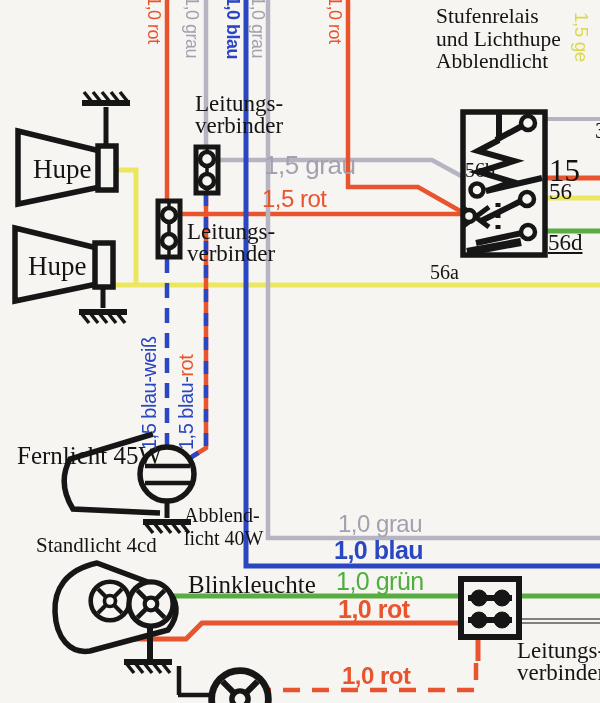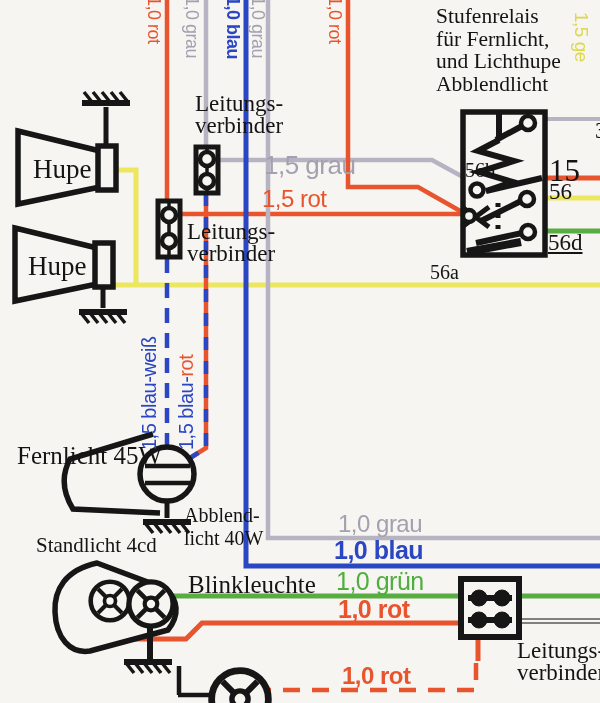--- a/index.html
+++ b/index.html
@@ -142,21 +142,20 @@
     <path d="M481,221 L521,201" stroke-width="6" fill="none"></path>
     <circle cx="527" cy="199" r="7" class="fbg" stroke-width="4.5"></circle>
     <path d="M476,243 L522,233" stroke-width="6" fill="none"></path>
     <circle cx="528" cy="232" r="7" class="fbg" stroke-width="4.5"></circle>
     <path d="M467,252 L521,242" stroke-width="8" fill="none"></path>
   </g>
 </svg>
 
 <div class="lab clab" style="left:436px;top:5px;font-size:21.5px;line-height:22.5px;">
   <div>Stufenrelais</div>
-  <div>für Fernlicht,</div>
   <div>und Lichthupe</div>
   <div>Abblendlicht</div>
 </div>
 
 <div class="lab clab" style="left:548px;top:119px;font-size:23px;margin-left:47px;">31b</div>
 <div class="lab clab" style="left:549px;top:155px;font-size:31px;">15</div>
 <div class="lab clab" style="left:549px;top:180px;font-size:23px;">56</div>
 <div class="lab clab" style="left:548px;top:231px;font-size:23px;text-decoration:underline;">56d</div>
 <div class="lab clab" style="left:465px;top:160px;font-size:20px;">56b</div>
 <div class="lab clab" style="left:430px;top:217px;font-size:20px;margin-top:45px;">56a</div>

